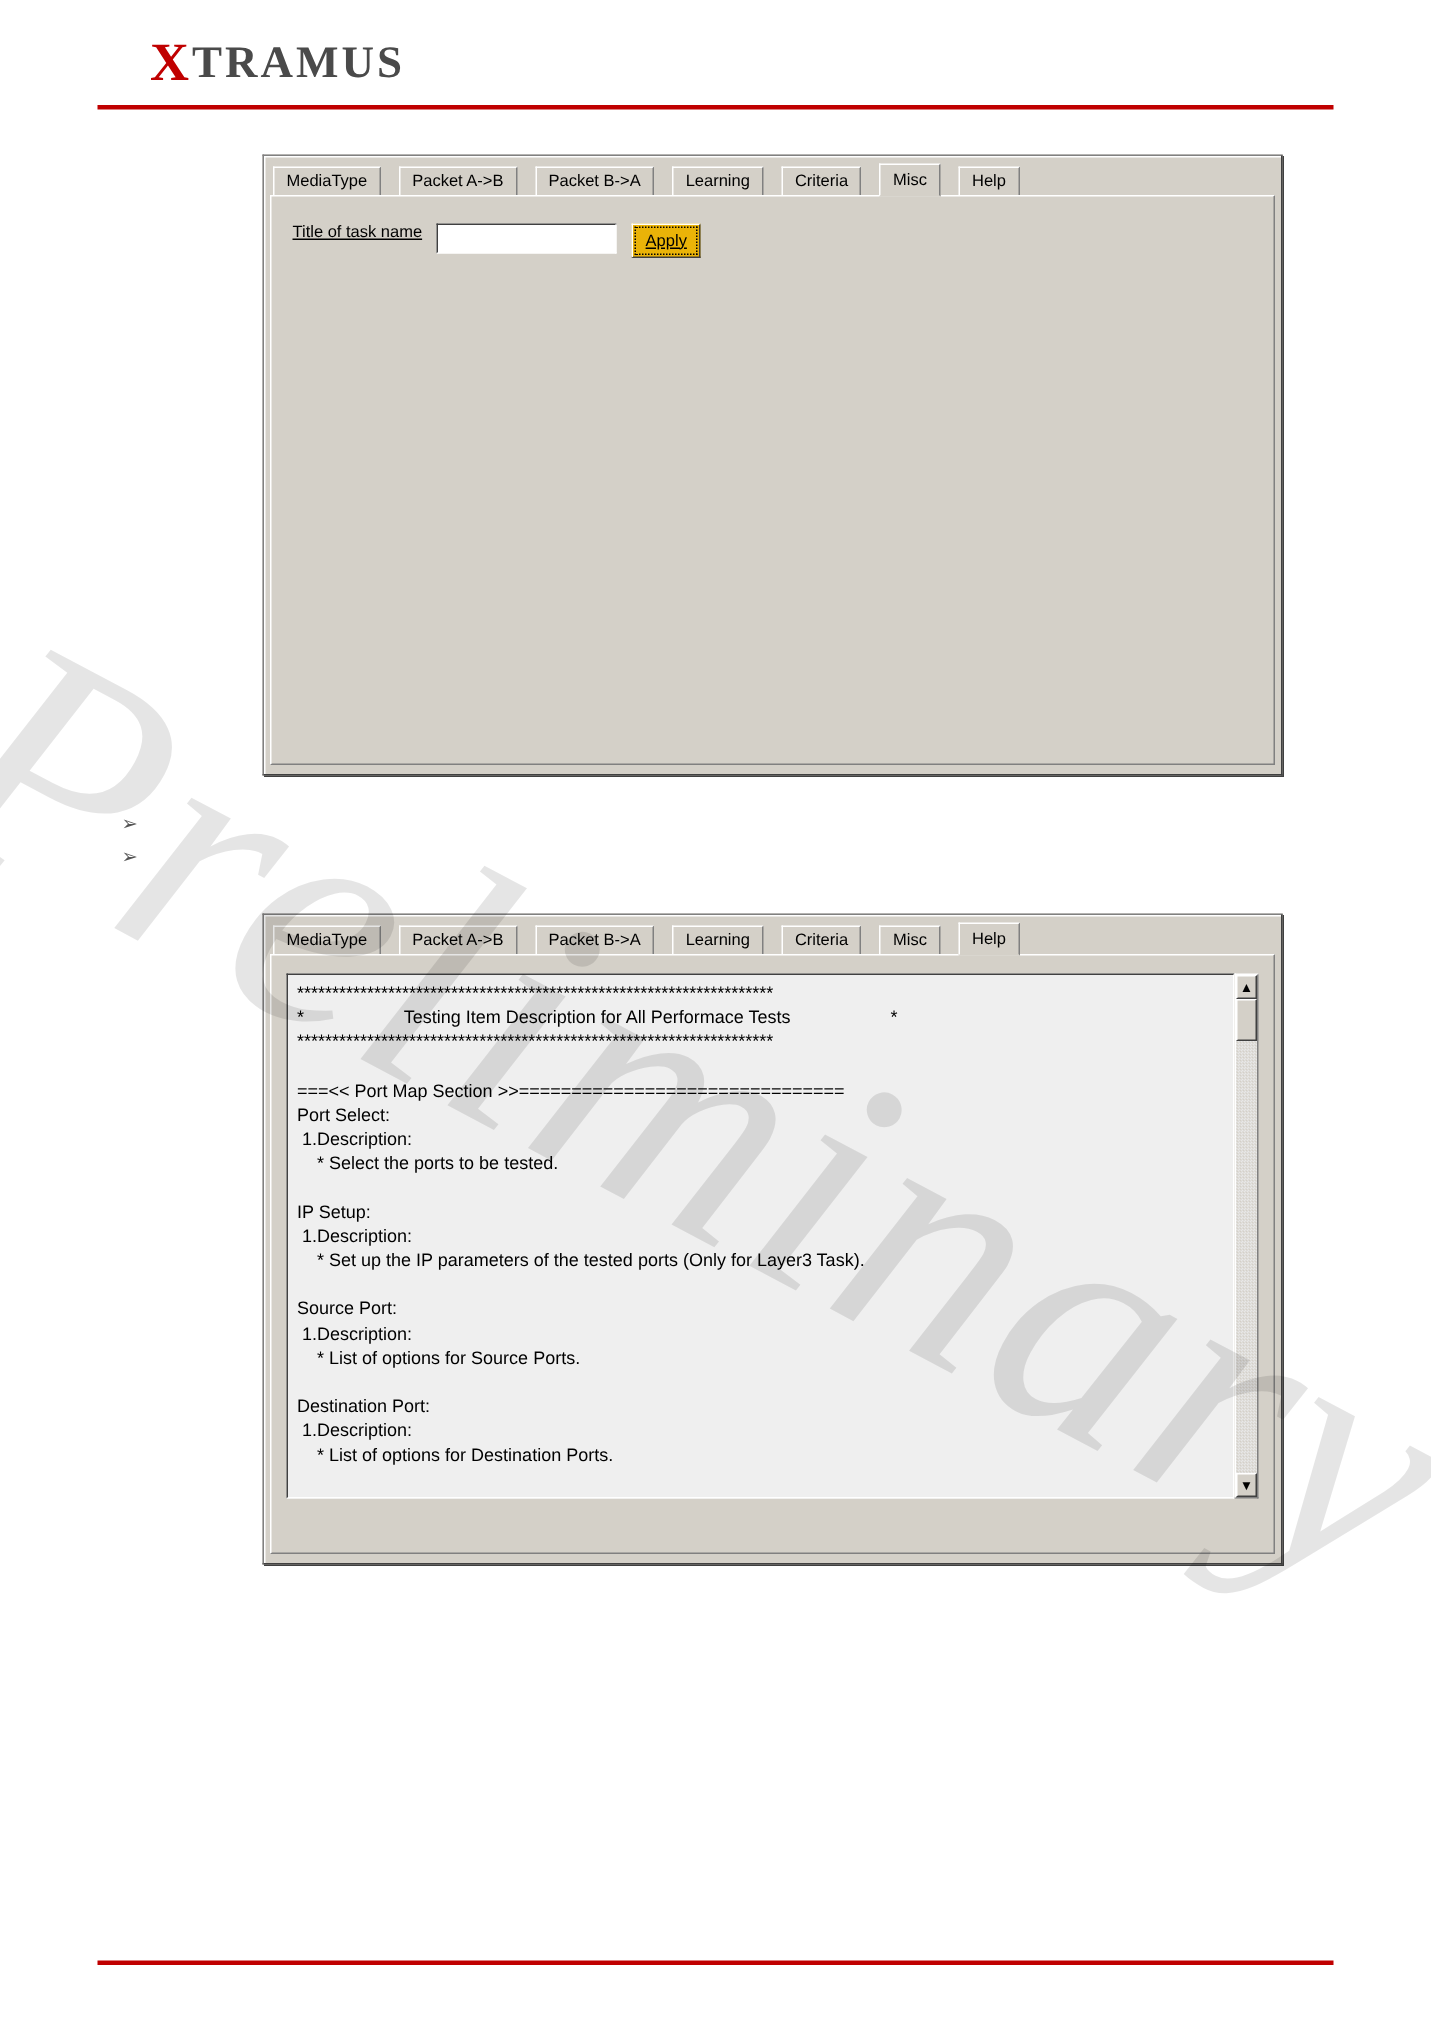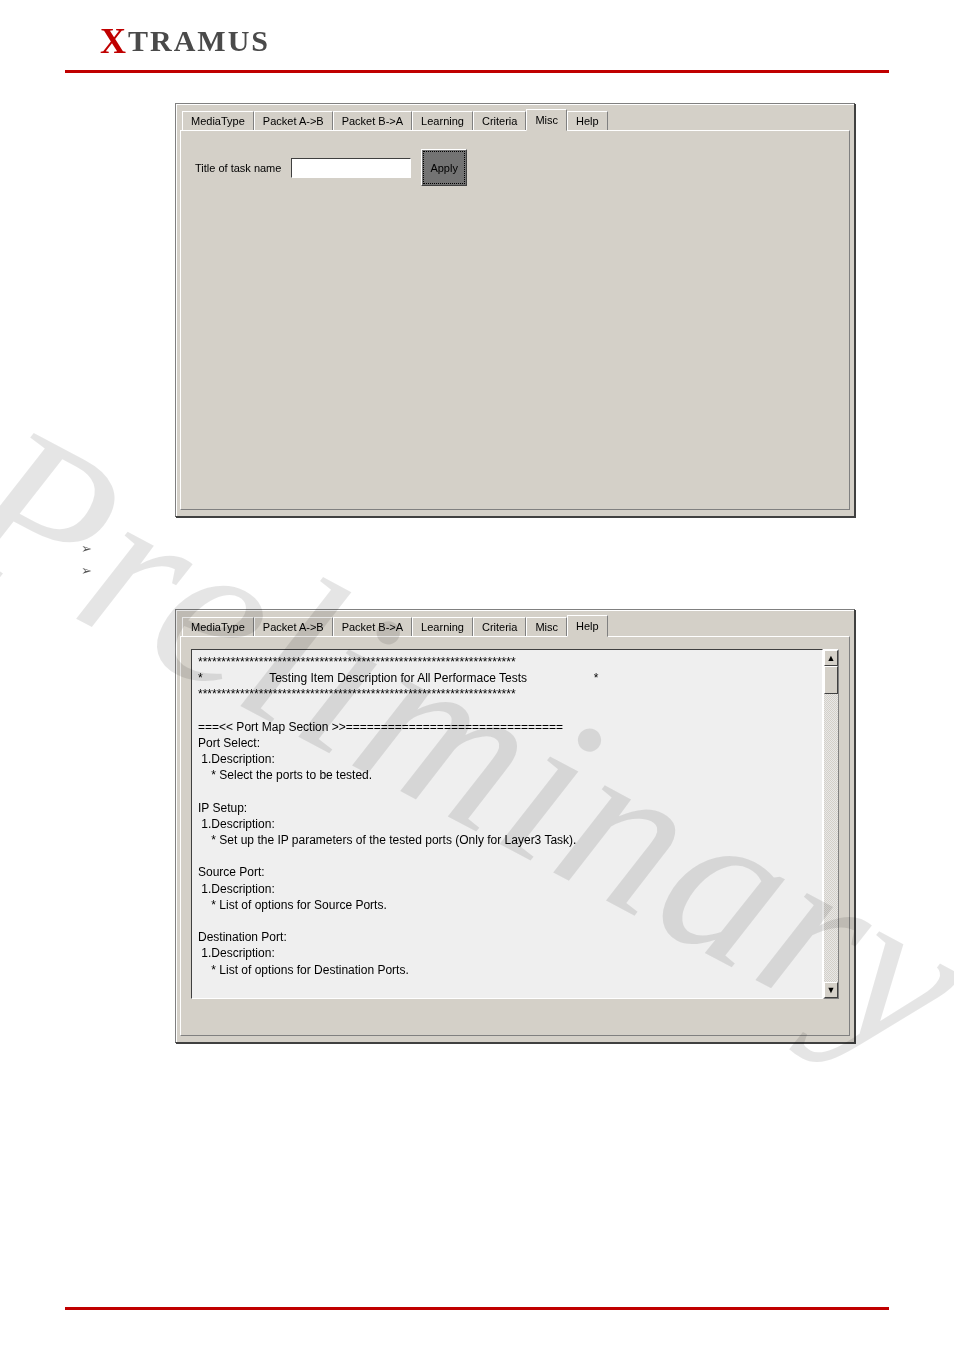--- a/index.html
+++ b/index.html
@@ -79,21 +79,21 @@
   .tab {
     font-size: 11px;
     color: #000;
     background: #d4d0c8;
     border: 1px solid #808080;
     border-bottom: none;
     border-right-color: #808080;
     border-top-color: #ffffff;
     border-left-color: #ffffff;
     padding: 2px 8px 2px 8px;
-    margin-right: 0px;
+    margin-right: 12px;
     height: 19px;
     line-height: 14px;
     white-space: nowrap;
     cursor: default;
   }
   .tab.active {
     height: 22px;
     padding-top: 3px;
     position: relative;
     top: 1px;
@@ -106,43 +106,43 @@
     border-bottom-color: #808080;
     background: #d4d0c8;
     min-height: 380px;
     padding: 18px 14px;
   }
   .tabpage.tall { min-height: 380px; }
   .tabpage.help { min-height: 400px; padding: 12px 10px; }
 
   .form-row {
     display: flex;
-    align-items: center;
     gap: 10px;
+    text-decoration: underline;
   }
   .form-row label {
     font-size: 11px;
     color: #000;
   }
   .text-input {
     width: 120px;
     height: 20px;
     border: 1px solid #808080;
     border-top-color: #404040;
     border-left-color: #404040;
     border-right-color: #ffffff;
     border-bottom-color: #ffffff;
     background: #ffffff;
     font-size: 11px;
     padding: 1px 3px;
   }
   .btn {
-    height: 37px;
+    height: 23px;
     font-size: 11px;
-    background: #737373;
+    background: #eab308;
     border: 1px solid #808080;
     border-top-color: #ffffff;
     border-left-color: #ffffff;
     border-right-color: #404040;
     border-bottom-color: #404040;
     padding: 0 8px;
     cursor: default;
   }
   .btn.focus {
     outline: 1px dotted #000;

